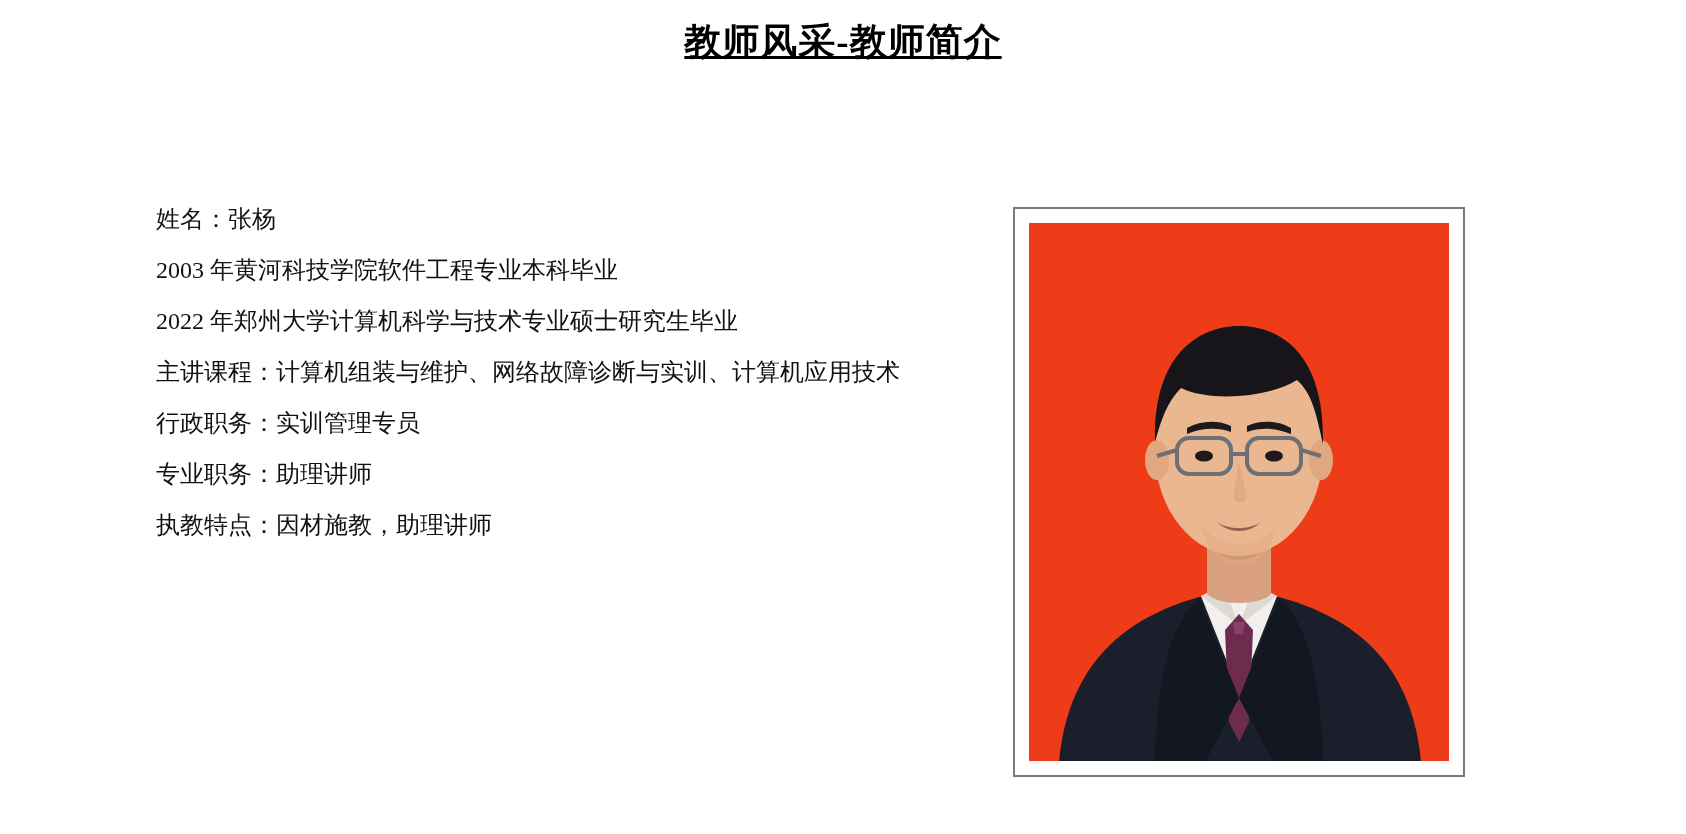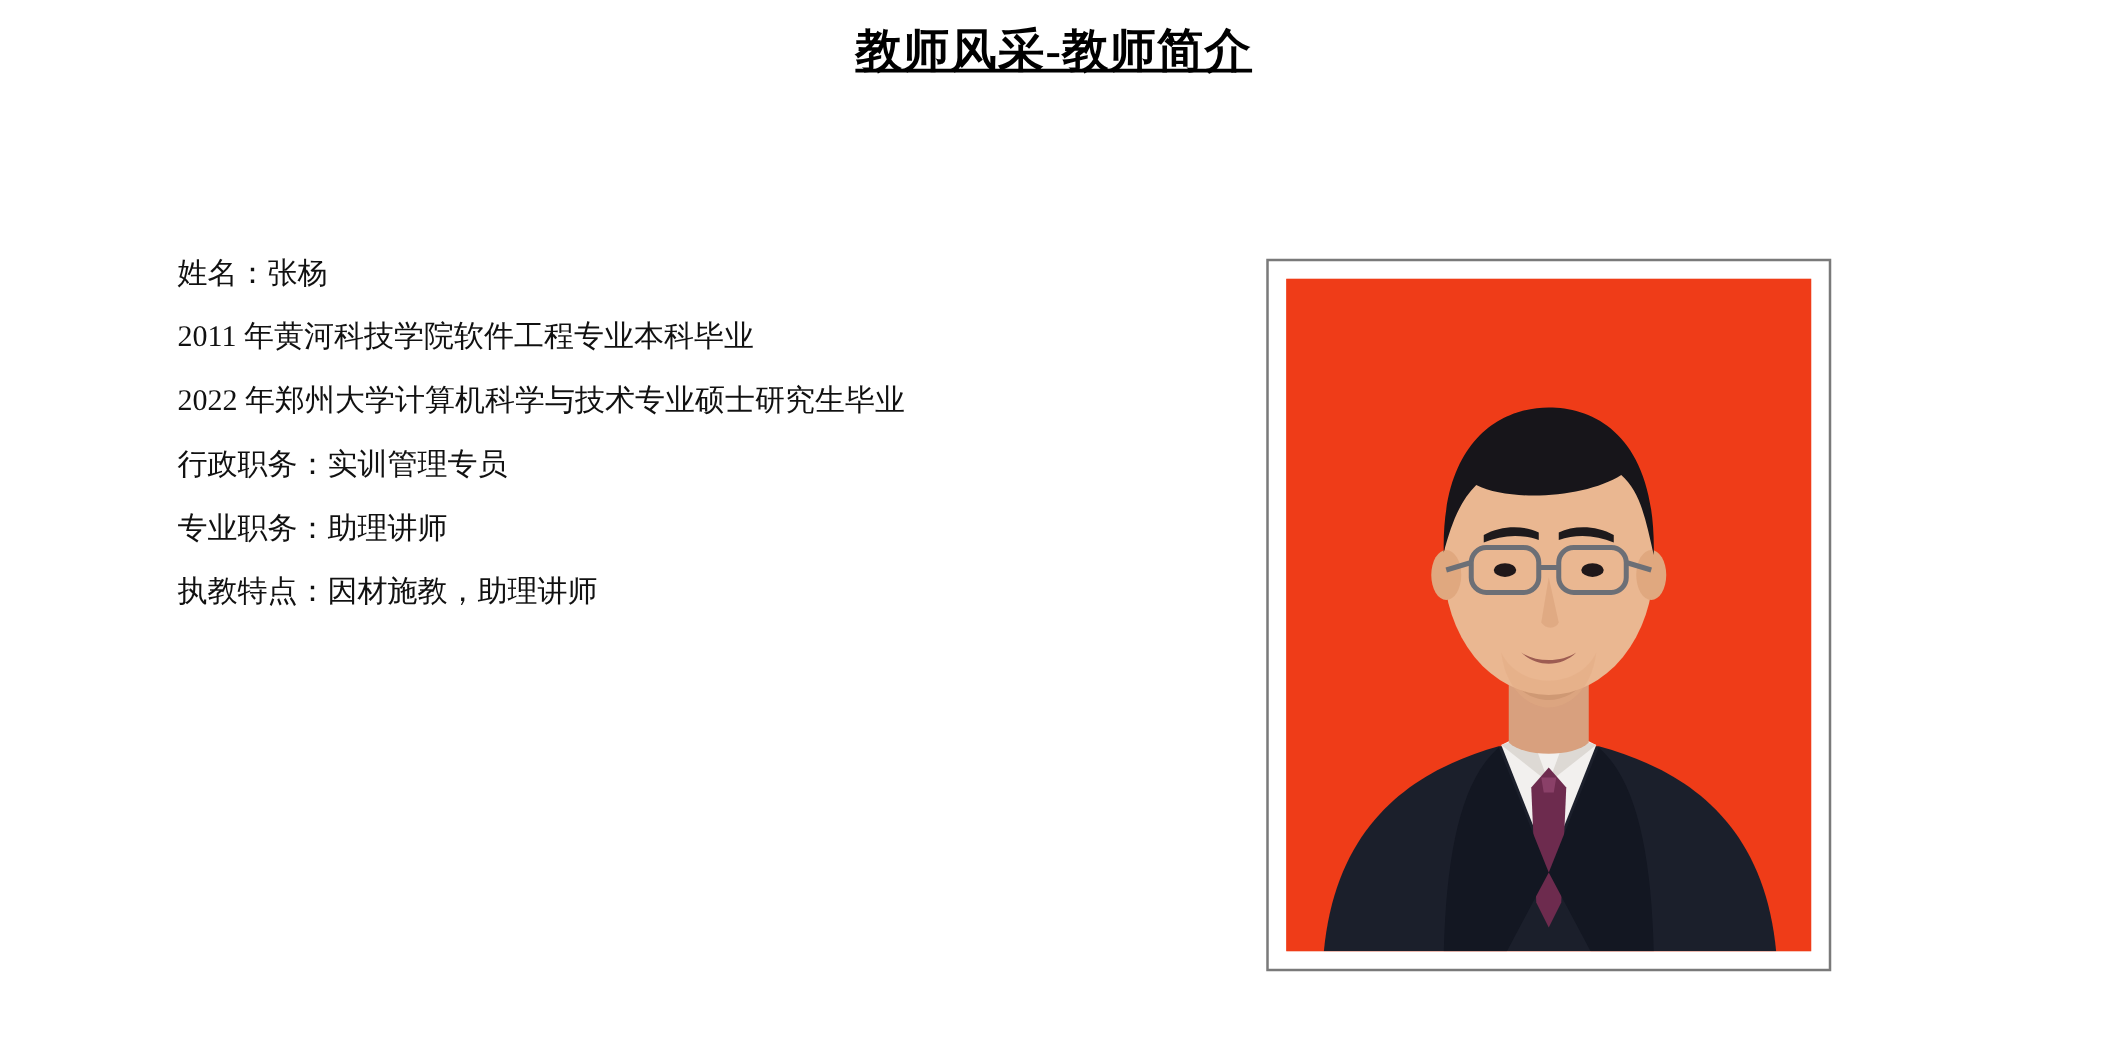--- a/index.html
+++ b/index.html
@@ -32,21 +32,21 @@
     color: #000000;
     text-decoration: underline;
   }
   .content {
     position: relative;
     margin-top: 24px;
     padding: 0 0 0 0;
   }
   .info-list {
     position: absolute;
-    left: 142px;
+    left: 156px;
     top: 115px;
     width: 940px;
   }
   .info-line {
     font-family: "Liberation Serif", "DejaVu Serif", serif;
     font-size: 24px;
     line-height: 1.0;
     color: #111111;
     margin-bottom: 27px;
     white-space: nowrap;
@@ -79,22 +79,23 @@
 <body>
 
 <div class="page">
 
   <h1 class="doc-title">教师风采-教师简介</h1>
 
   <div class="content">
 
     <div class="info-list">
       <div class="info-line">姓名：张杨</div>
-      <div class="info-line">2011 年黄河科技学院软件工程专业本科毕业</div>
+      <div class="info-line">2003 年黄河科技学院软件工程专业本科毕业</div>
       <div class="info-line">2022 年郑州大学计算机科学与技术专业硕士研究生毕业</div>
+      <div class="info-line">主讲课程：计算机组装与维护、网络故障诊断与实训、计算机应用技术</div>
       <div class="info-line">行政职务：实训管理专员</div>
       <div class="info-line">专业职务：助理讲师</div>
       <div class="info-line">执教特点：因材施教，助理讲师</div>
     </div>
 
     <div class="photo-frame">
       <div class="photo-inner">
         <svg class="portrait-svg" viewBox="0 0 420 540" preserveAspectRatio="xMidYMid slice">
           <rect x="0" y="0" width="420" height="540" fill="#ef3c18"></rect>
 

